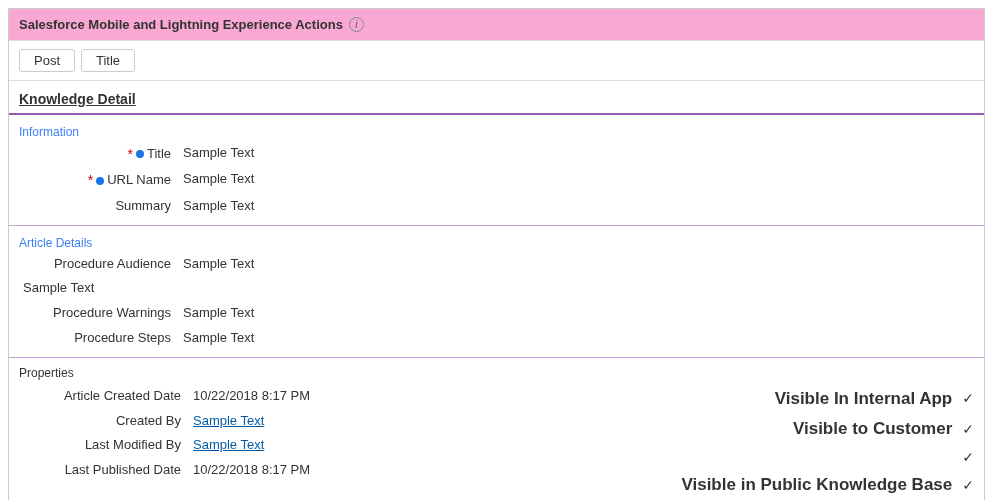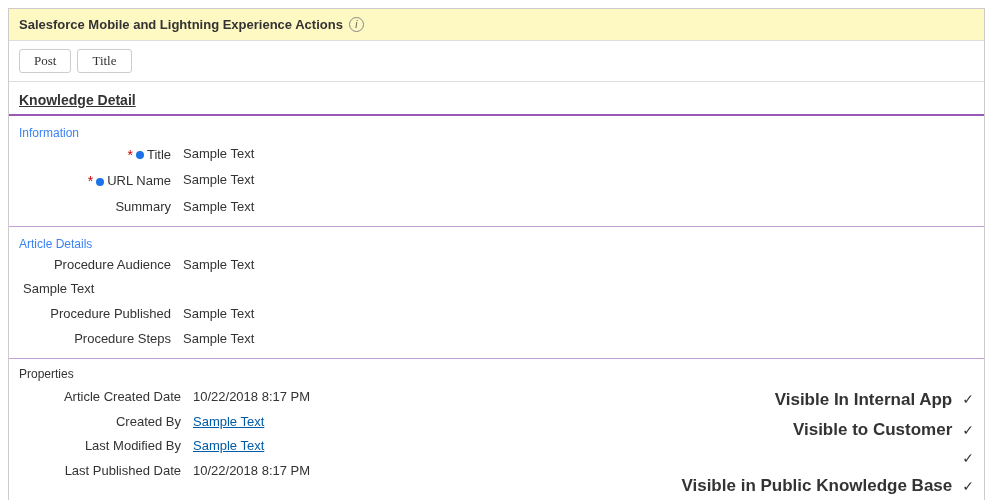--- a/index.html
+++ b/index.html
@@ -9,21 +9,21 @@
       color: #333;
       background: #fff;
       width: 993px;
       min-height: 500px;
     }
     .outer-border {
       border: 1px solid #ccc;
       margin: 8px;
     }
     .section-header-main {
-      background: #fef9c3;
+      background: #f9a8d4;
       border-bottom: 1px solid #ddd;
       padding: 8px 10px;
       display: flex;
       align-items: center;
       gap: 6px;
       font-weight: bold;
       font-size: 13px;
     }
     .info-icon {
       display: inline-flex;
@@ -46,21 +46,20 @@
       gap: 6px;
     }
     .toolbar-btn {
       padding: 3px 14px;
       border: 1px solid #ccc;
       background: #fff;
       border-radius: 3px;
       font-size: 13px;
       cursor: pointer;
       color: #333;
-      font-family: Liberation Serif, serif;
     }
 
     .knowledge-detail-title {
       padding: 10px 10px 6px 10px;
       font-weight: bold;
       font-size: 14px;
       border-bottom: 2px solid #9b59b6;
       text-decoration: underline;
     }
 
@@ -204,21 +203,21 @@
     <div class="form-row">
       <div class="form-label">Procedure Audience</div>
       <div class="form-value">Sample Text</div>
     </div>
 
     <div class="form-row">
       <div class="form-value">Sample Text</div>
     </div>
 
     <div class="form-row">
-      <div class="form-label">Procedure Published</div>
+      <div class="form-label">Procedure Warnings</div>
       <div class="form-value">Sample Text</div>
     </div>
 
     <div class="form-row">
       <div class="form-label">Procedure Steps</div>
       <div class="form-value">Sample Text</div>
     </div>
   </div>
 
   <div class="properties-section">

